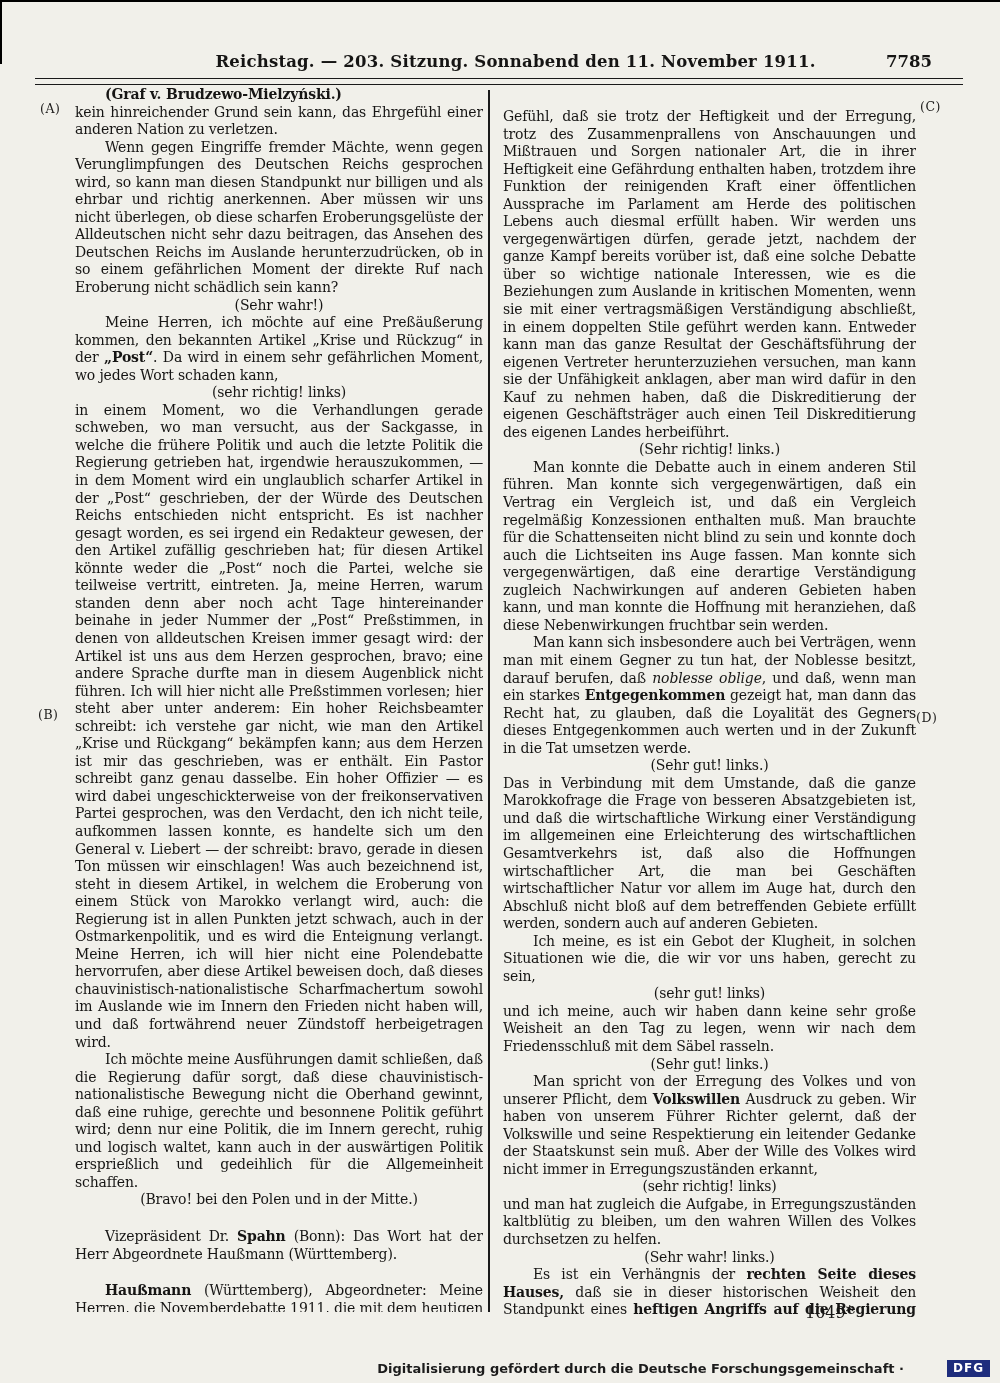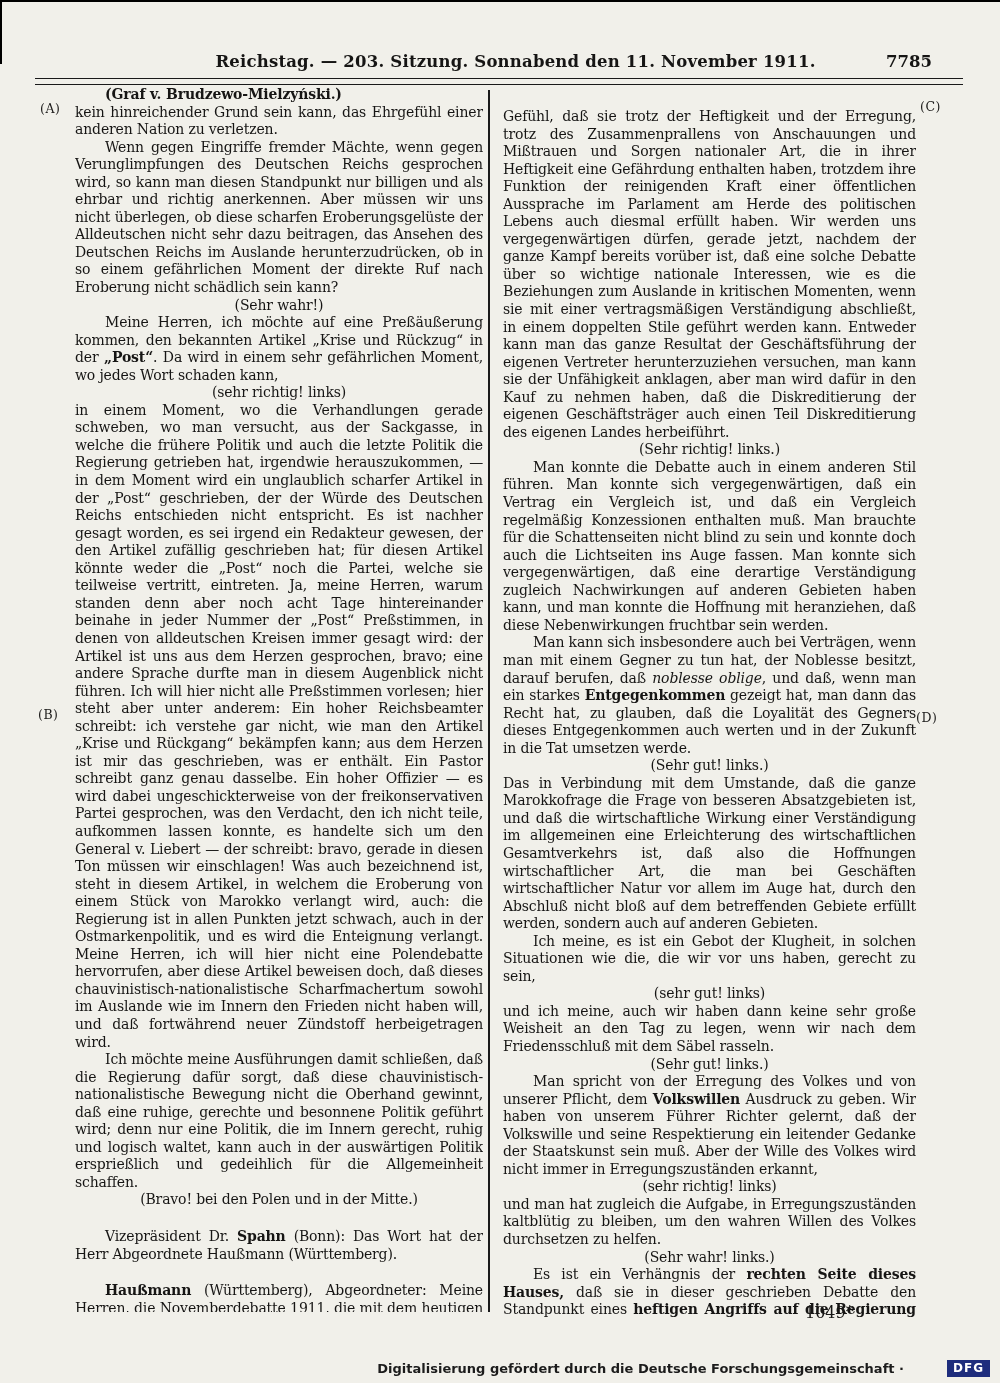--- a/index.html
+++ b/index.html
@@ -102,21 +102,21 @@
     <p class="interjection"><span>(Sehr gut! links.)</span></p>
     <p class="paragraph"><span>Das in Verbindung mit dem Umstande, daß die ganze Marokkofrage die Frage von besseren Absatzgebieten ist, und daß die wirtschaftliche Wirkung einer Verständigung im allgemeinen eine Erleichterung des wirtschaftlichen Gesamtverkehrs ist, daß also die Hoffnungen wirtschaftlicher Art, die man bei Geschäften wirtschaftlicher Natur vor allem im Auge hat, durch den Abschluß nicht bloß auf dem betreffenden Gebiete erfüllt werden, sondern auch auf anderen Gebieten.</span></p>
     <p class="paragraph indent"><span>Ich meine, es ist ein Gebot der Klugheit, in solchen Situationen wie die, die wir vor uns haben, gerecht zu sein,</span></p>
     <p class="interjection"><span>(sehr gut! links)</span></p>
     <p class="paragraph"><span>und ich meine, auch wir haben dann keine sehr große Weisheit an den Tag zu legen, wenn wir nach dem Friedensschluß mit dem Säbel rasseln.</span></p>
     <p class="interjection"><span>(Sehr gut! links.)</span></p>
     <p class="paragraph indent"><span>Man spricht von der Erregung des Volkes und von unserer Pflicht, dem </span><span class="b">Volkswillen</span><span> Ausdruck zu geben. Wir haben von unserem Führer Richter gelernt, daß der Volkswille und seine Respektierung ein leitender Gedanke der Staatskunst sein muß.  Aber der Wille des Volkes wird nicht immer in Erregungszuständen erkannt,</span></p>
     <p class="interjection"><span>(sehr richtig! links)</span></p>
     <p class="paragraph"><span>und man hat zugleich die Aufgabe, in Erregungszuständen kaltblütig zu bleiben, um den wahren Willen des Volkes durchsetzen zu helfen.</span></p>
     <p class="interjection"><span>(Sehr wahr! links.)</span></p>
-    <p class="paragraph indent"><span>Es ist ein Verhängnis der </span><span class="b">rechten Seite dieses Hauses,</span><span> daß sie in dieser geschrieben Debatte den Standpunkt eines </span><span class="b">heftigen Angriffs auf die Regierung</span><span> gewählt hat, und daß der Führer der Konservativen </span><span class="b">am</span></p>
+    <p class="paragraph indent"><span>Es ist ein Verhängnis der </span><span class="b">rechten Seite dieses Hauses,</span><span> daß sie in dieser historischen Weisheit den Standpunkt eines </span><span class="b">heftigen Angriffs auf die Regierung</span><span> gewählt hat, und daß der Führer der Konservativen </span><span class="b">am</span></p>
   </div>
 
 <div class="signature">1049*</div>
 
 <div class="footer">
   <span class="footer-text">Digitalisierung gefördert durch die Deutsche Forschungsgemeinschaft ·</span>
   <span class="footer-logo">DFG</span>
 </div>
 
 </body></html>

